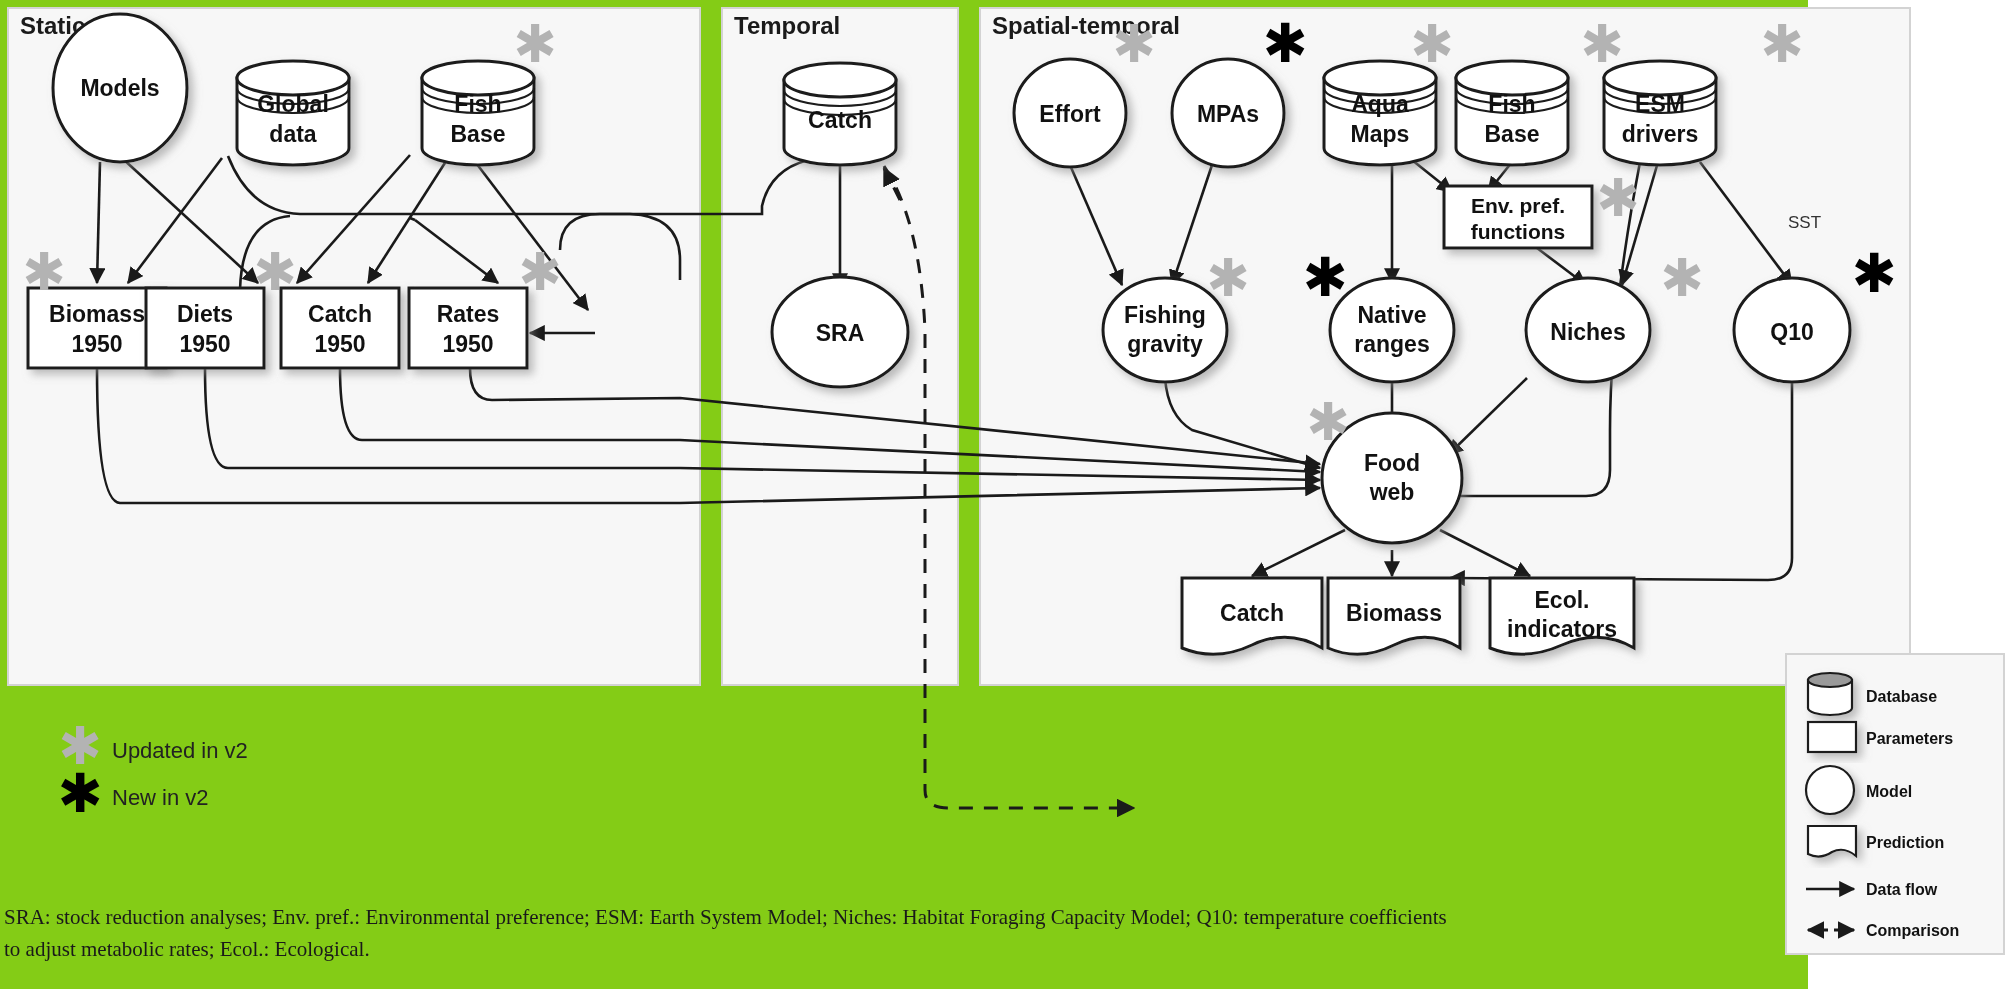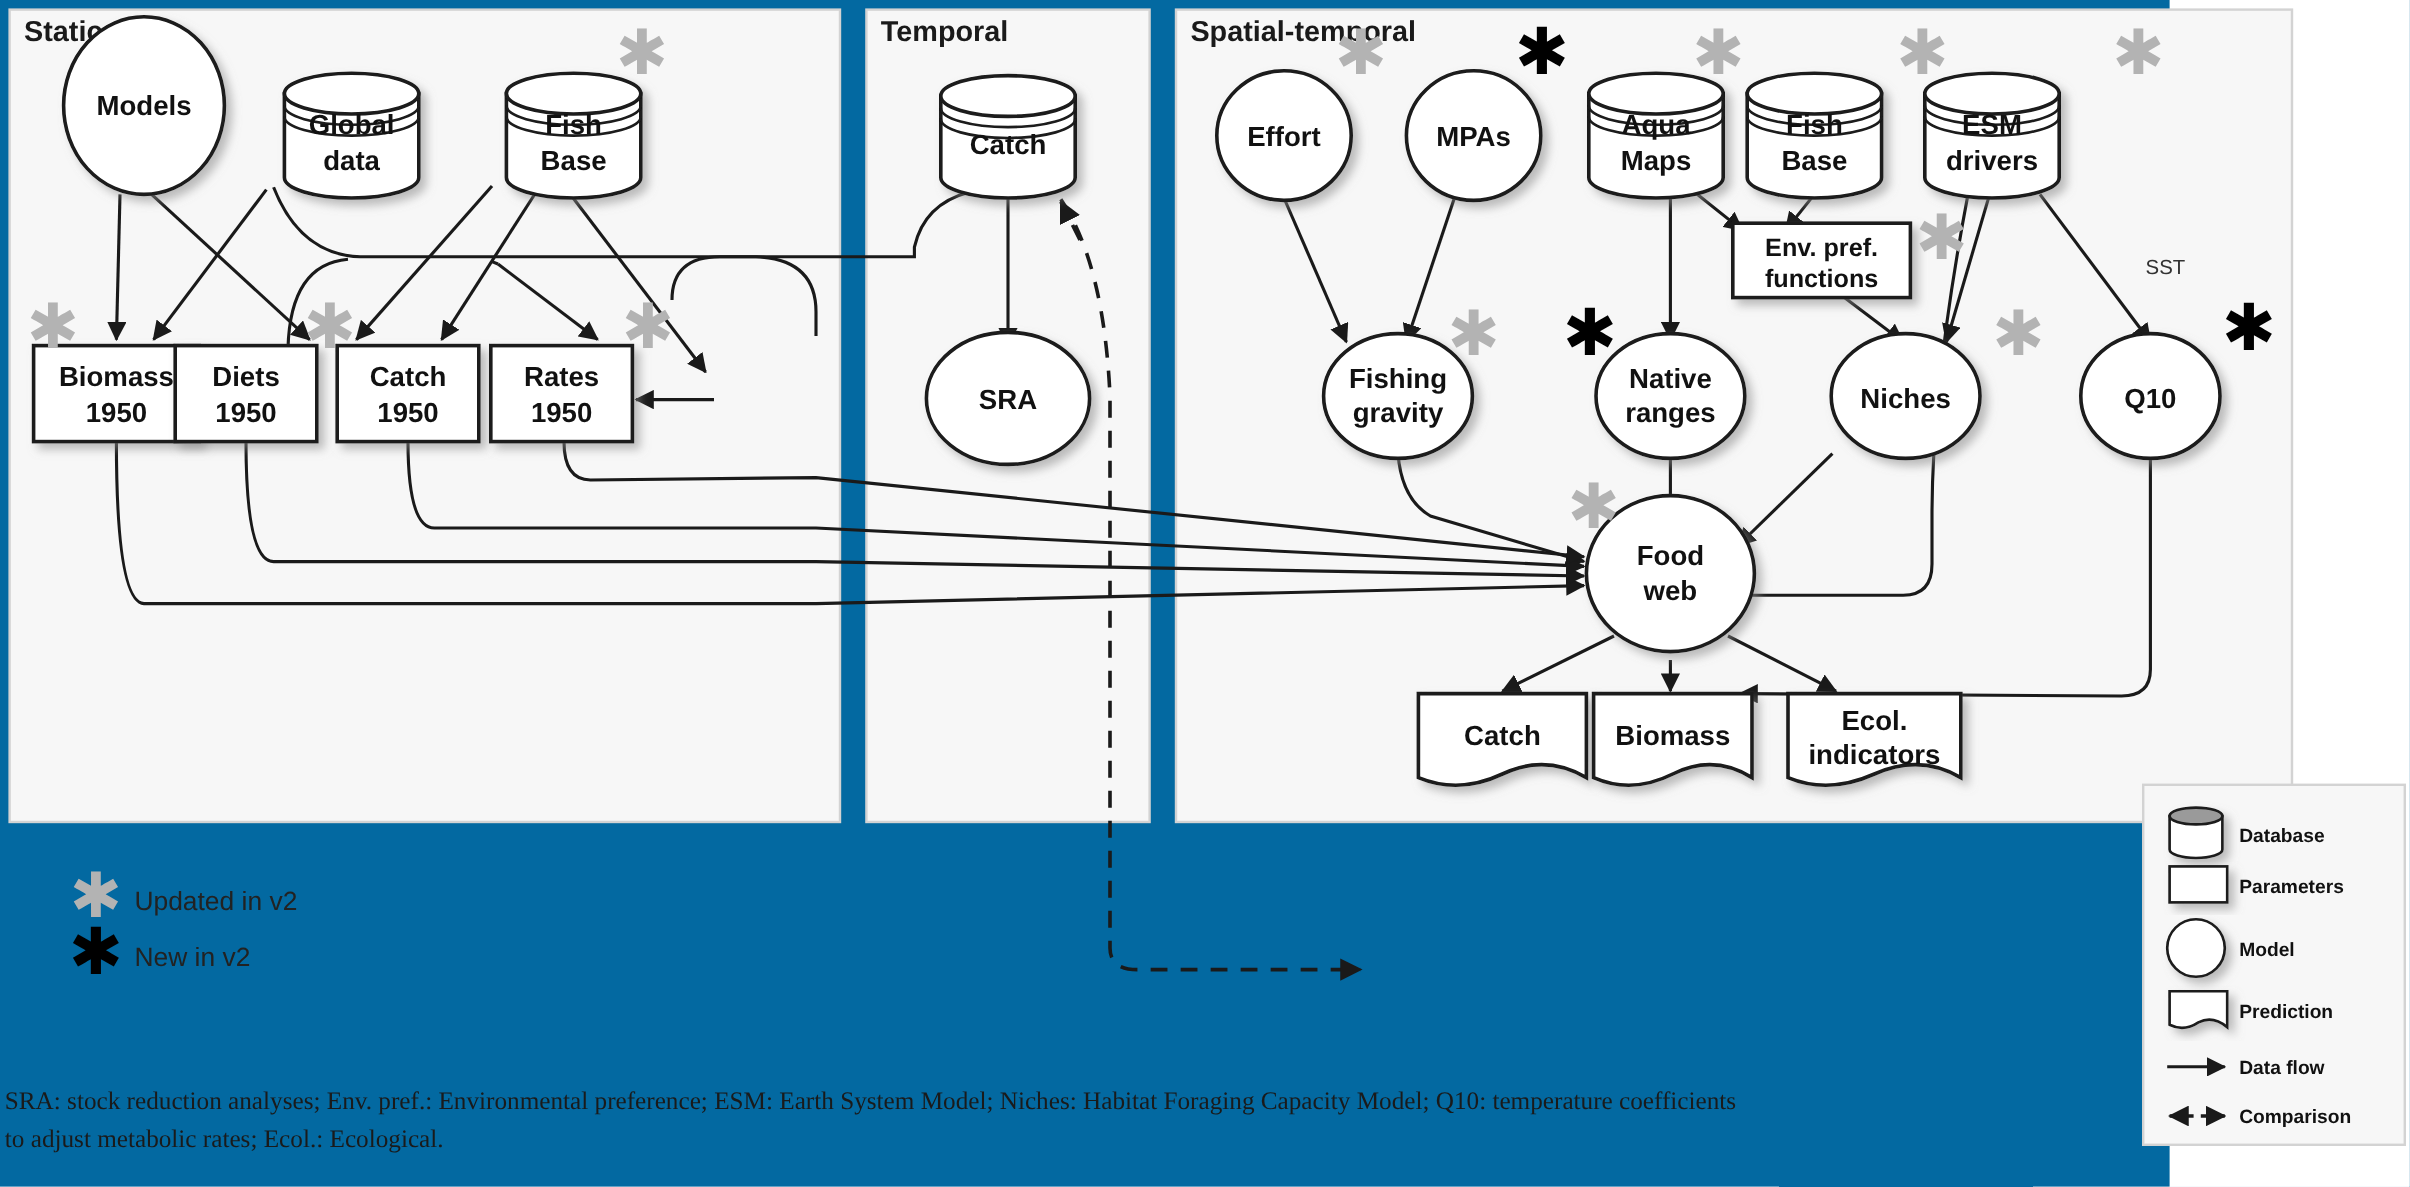--- a/index.html
+++ b/index.html
@@ -1,17 +1,17 @@
 <!DOCTYPE html>
 <html><head>
 <meta charset="utf-8">
 <style>
   html,body{margin:0;padding:0;background:#ffffff;}
   body{width:2008px;height:989px;font-family:"Liberation Sans",sans-serif;overflow:hidden;}
-  #stage{position:relative;width:1808px;height:989px;background:#0369a1;}
+  #stage{position:relative;width:1808px;height:989px;background:#84cc16;}
   svg.diagram{position:absolute;top:0;left:0;width:2008px;height:989px;}
   .panel-title{font-family:"Liberation Sans",sans-serif;font-size:24px;font-weight:bold;fill:#1a1a1a;}
   .node-label{font-family:"Liberation Sans",sans-serif;font-size:23px;font-weight:bold;fill:#111111;text-anchor:middle;}
   .node-label-sm{font-family:"Liberation Sans",sans-serif;font-size:21px;font-weight:bold;fill:#111111;text-anchor:middle;}
   .edge-label{font-family:"Liberation Sans",sans-serif;font-size:17px;fill:#333333;}
   .key-label{font-family:"Liberation Sans",sans-serif;font-size:22px;fill:#222222;}
   .legend-label{font-family:"Liberation Sans",sans-serif;font-size:16px;font-weight:bold;fill:#111111;}
   .caption-text{font-family:"Liberation Serif",serif;font-size:21px;fill:#1a1a1a;}
   .shape{fill:#ffffff;stroke:#1a1a1a;stroke-width:3;}
   .shape-thin{fill:#ffffff;stroke:#1a1a1a;stroke-width:2.2;}

